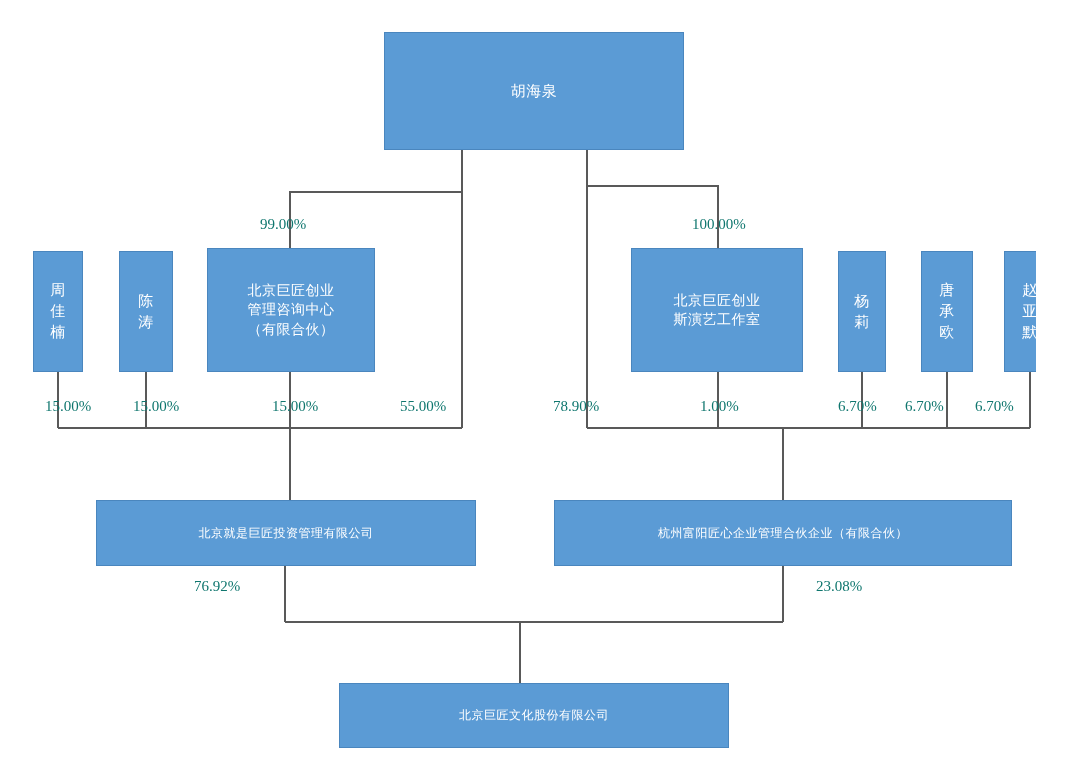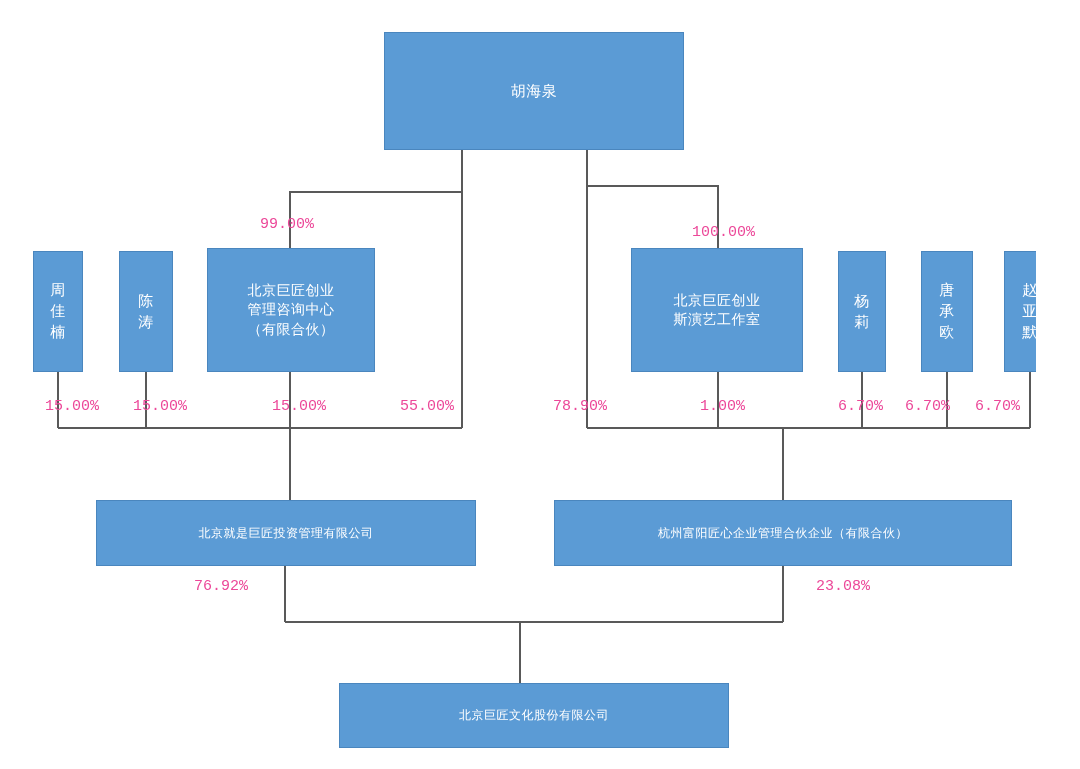--- a/index.html
+++ b/index.html
@@ -42,23 +42,23 @@
     display: block;
     width: 100%;
     white-space: pre-line;
   }
   .node-wide { font-size: 15px; }
   .node-person { font-size: 15px; }
   .node-unit { font-size: 14px; }
   .node-company { font-size: 12px; }
   .pct-label {
     position: absolute;
-    color: #ec4899;
+    color: #0f766e;
     font-size: 15px;
-    font-family: Liberation Mono, monospace;
+    font-family: Liberation Serif, serif;
     white-space: nowrap;
     background: transparent;
   }
 </style>
 </head>
 <body>
 
 <div id="chart-root">
 
   <svg id="connector-layer" viewBox="0 0 1080 769" preserveAspectRatio="none" aria-hidden="true">
@@ -145,21 +145,21 @@
 
   <div class="node node-company" style="left:554px; top:500px; width:458px; height:66px;">
     <span class="node-text">杭州富阳匠心企业管理合伙企业（有限合伙）</span>
   </div>
 
   <div class="node node-company" style="left:339px; top:683px; width:390px; height:65px;">
     <span class="node-text">北京巨匠文化股份有限公司</span>
   </div>
 
   <div class="pct-label" style="left:260px; top:216px;">99.00%</div>
-  <div class="pct-label" style="left:692px; top:224px;">100.00%</div>
+  <div class="pct-label" style="left:692px; top:216px;">100.00%</div>
 
   <div class="pct-label" style="left:45px; top:398px;">15.00%</div>
   <div class="pct-label" style="left:133px; top:398px;">15.00%</div>
   <div class="pct-label" style="left:272px; top:398px;">15.00%</div>
   <div class="pct-label" style="left:400px; top:398px;">55.00%</div>
 
   <div class="pct-label" style="left:553px; top:398px;">78.90%</div>
   <div class="pct-label" style="left:700px; top:398px;">1.00%</div>
   <div class="pct-label" style="left:838px; top:398px;">6.70%</div>
   <div class="pct-label" style="left:905px; top:398px;">6.70%</div>

